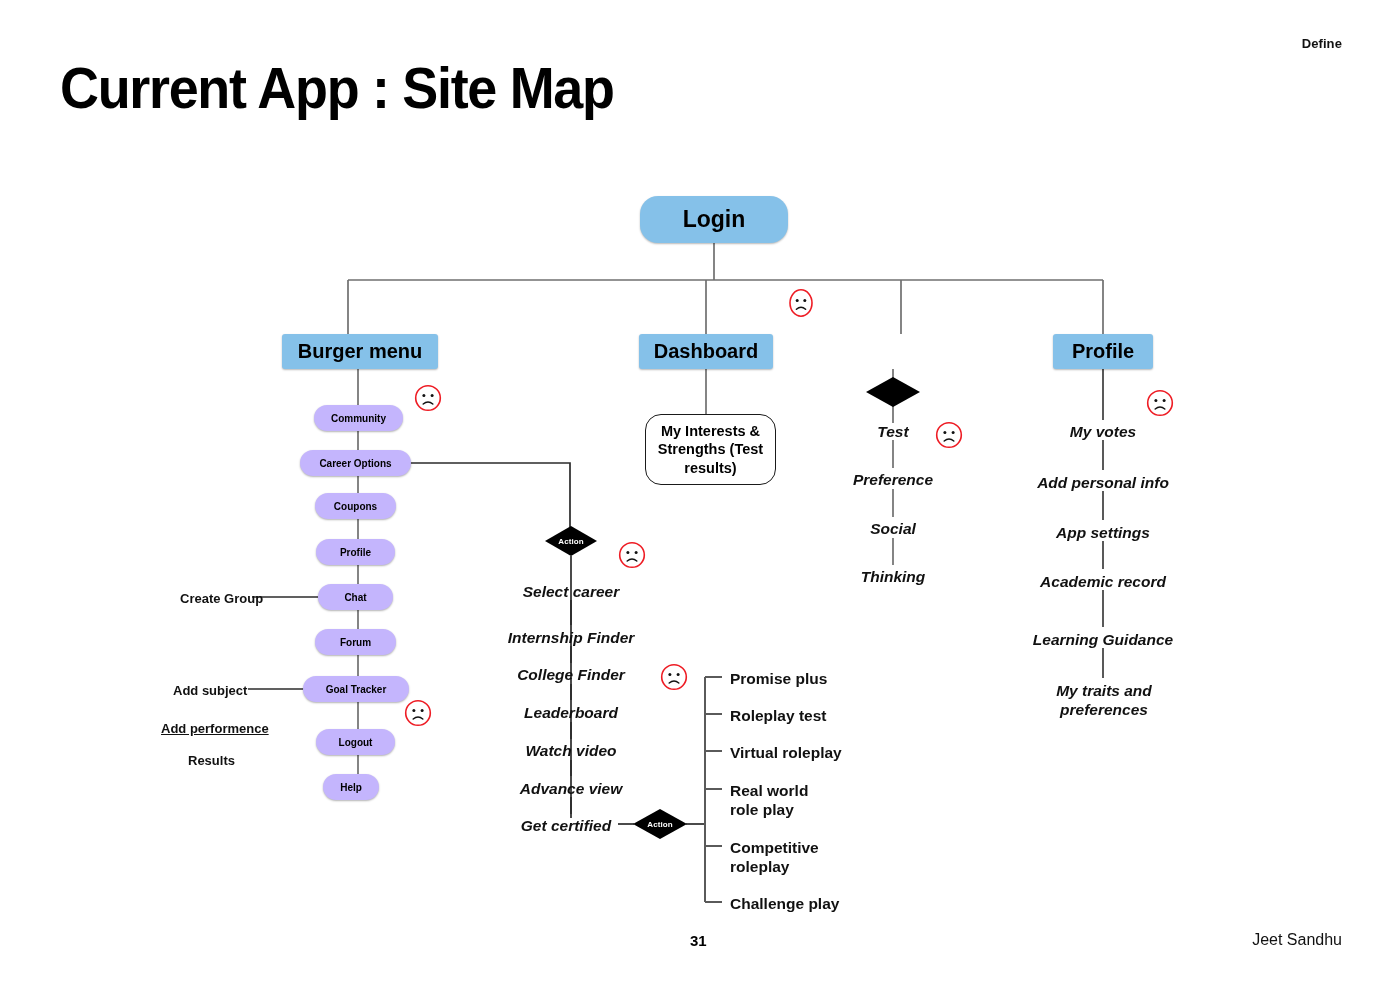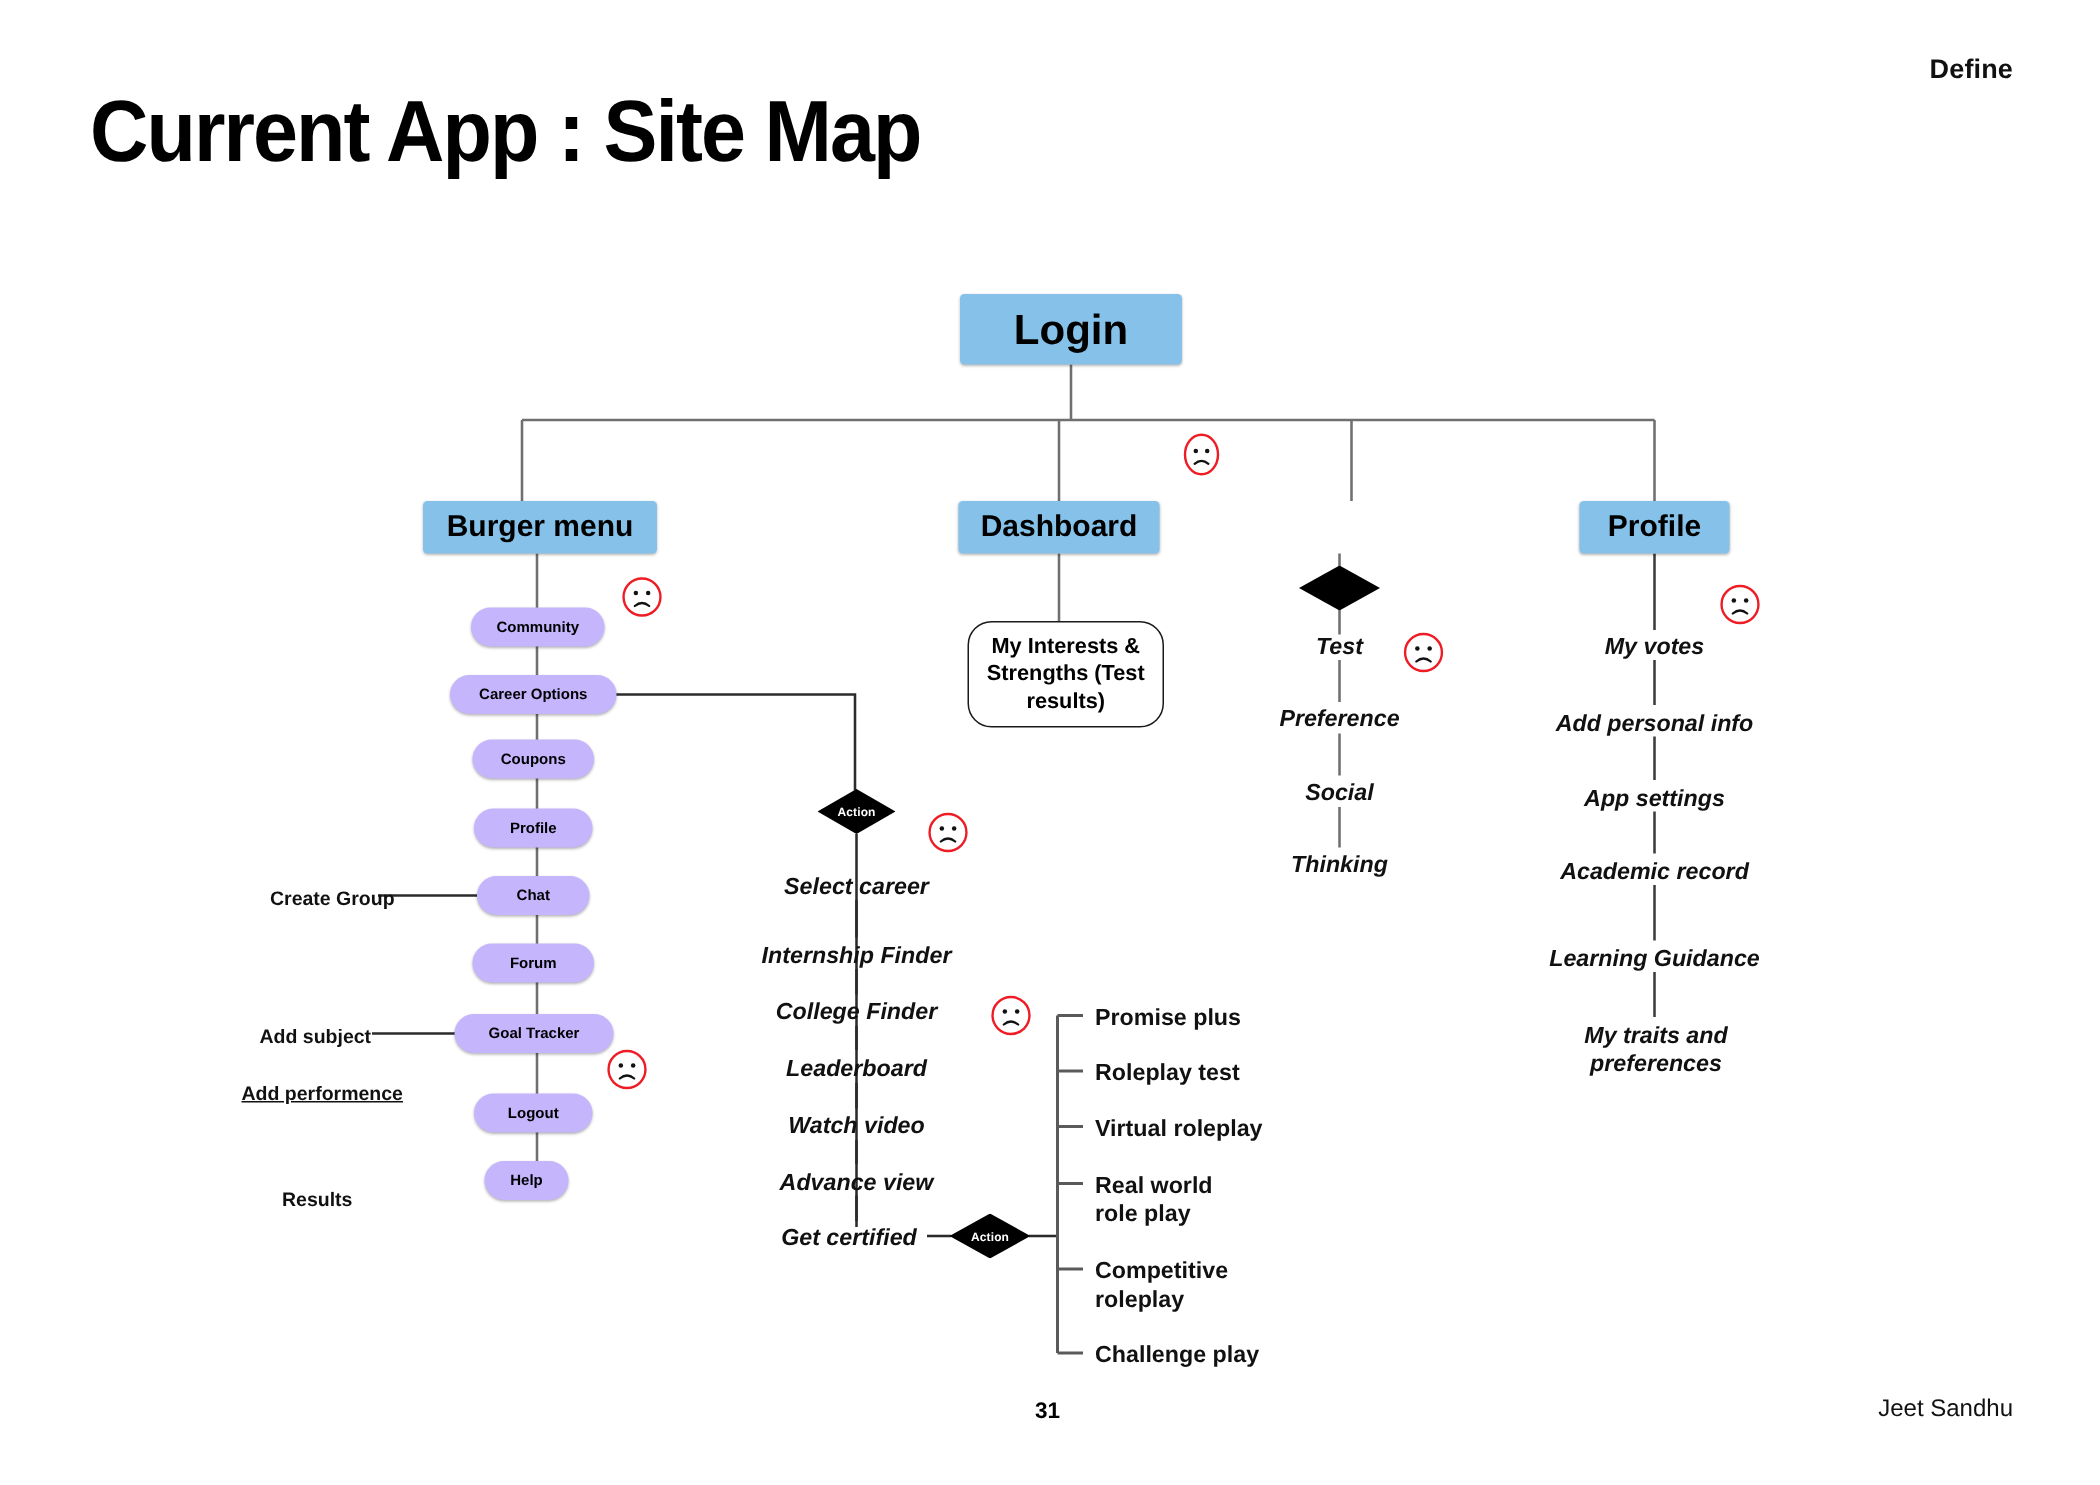--- a/index.html
+++ b/index.html
@@ -24,21 +24,21 @@
     width: 1400px;
     height: 990px;
     pointer-events: none;
   }
   .abs { position: absolute; }
 
   
   #section-label {
     right: 58px;
     top: 36px;
-    font-size: 18px;
+    font-size: 13px;
     font-weight: 600;
     color: #111;
     letter-spacing: .1px;
   }
   #page-title {
     left: 60px;
     top: 58px;
     font-size: 58px;
     font-weight: 700;
     letter-spacing: -1.4px;
@@ -56,21 +56,21 @@
     display: flex;
     align-items: center;
     justify-content: center;
     font-size: 20px;
     font-weight: 700;
     color: #000;
     box-shadow: 0 1px 2px rgba(0,0,0,.28);
     box-sizing: border-box;
     white-space: nowrap;
   }
-  .node-box.login { font-size: 28px; }
+  .node-box.login { font-size: 23px; border-radius: 18px; }
 
   .pill {
     background: #c4b5fd;
     border-radius: 999px;
     display: flex;
     align-items: center;
     justify-content: center;
     font-size: 10px;
     font-weight: 600;
     color: #000;
@@ -261,21 +261,21 @@
   <div class="abs pill" style="left:316px; top:539px; width:79px;">Profile</div>
   <div class="abs pill" style="left:318px; top:584px; width:75px;">Chat</div>
   <div class="abs pill" style="left:315px; top:629px; width:81px;">Forum</div>
   <div class="abs pill" style="left:303px; top:676px; width:106px;">Goal Tracker</div>
   <div class="abs pill" style="left:316px; top:729px; width:79px;">Logout</div>
   <div class="abs pill" style="left:323px; top:774px; width:56px;">Help</div>
 
   <div class="abs side-label" style="left:180px; top:591px;">Create Group</div>
   <div class="abs side-label" style="left:173px; top:683px;">Add subject</div>
   <div class="abs side-label" style="left:161px; top:721px;text-decoration:underline;">Add performence</div>
-  <div class="abs side-label" style="left:188px; top:792px;">Results</div>
+  <div class="abs side-label" style="left:188px; top:753px;">Results</div>
 
   <div class="abs callout" style="left:645px; top:414px; width:131px; height:71px;">My Interests &amp; Strengths (Test results)</div>
 
   <div class="abs action-diamond plain" style="left:866px; top:377px; width:54px; height:30px;">
     <span class="dia"></span>
 
   </div>
   <div class="abs plain-label center" style="left:843px; top:422px; width:100px;">Test</div>
   <div class="abs plain-label center" style="left:833px; top:470px; width:120px;">Preference</div>
   <div class="abs plain-label center" style="left:843px; top:519px; width:100px;">Social</div>

